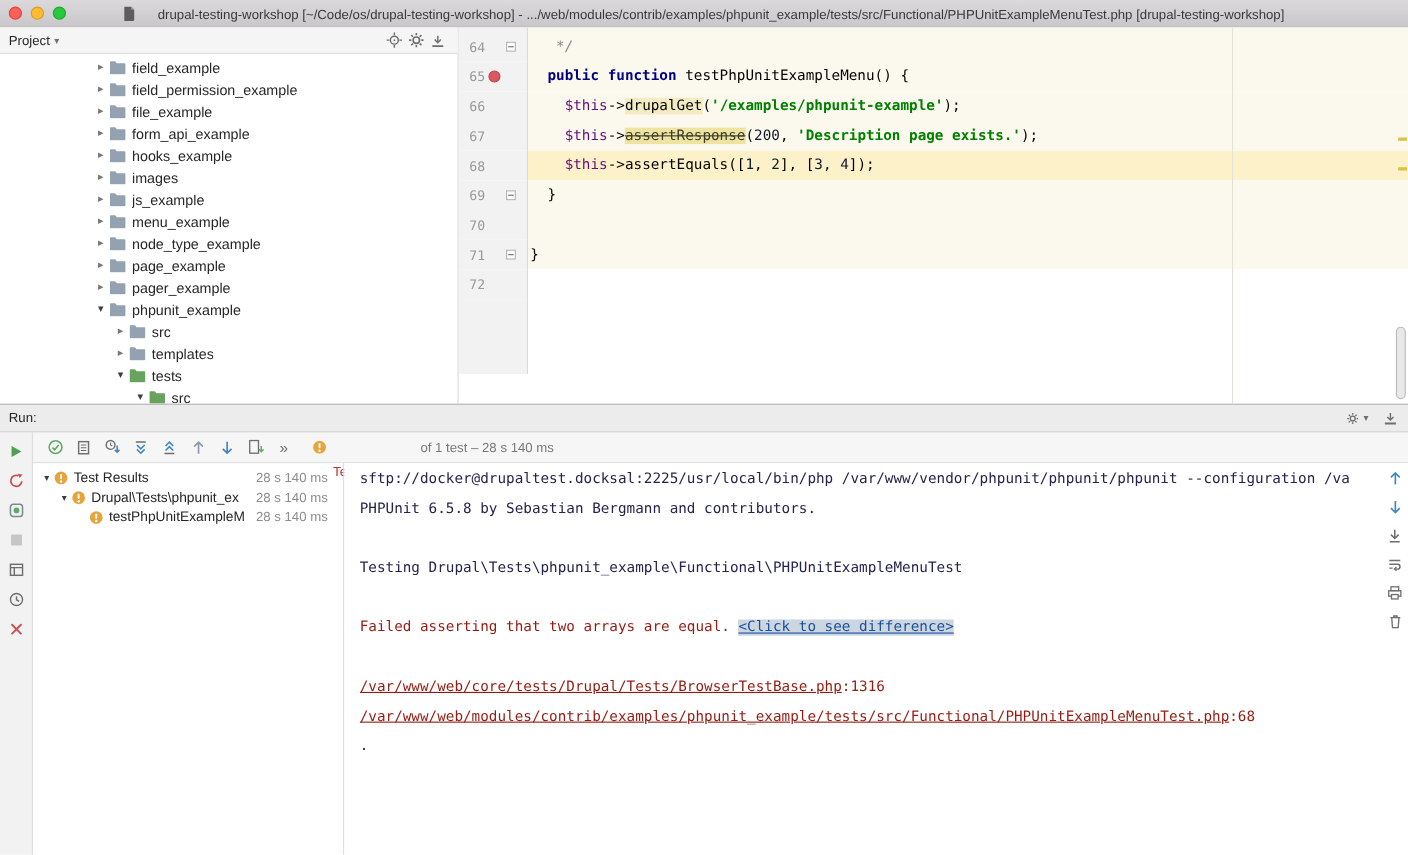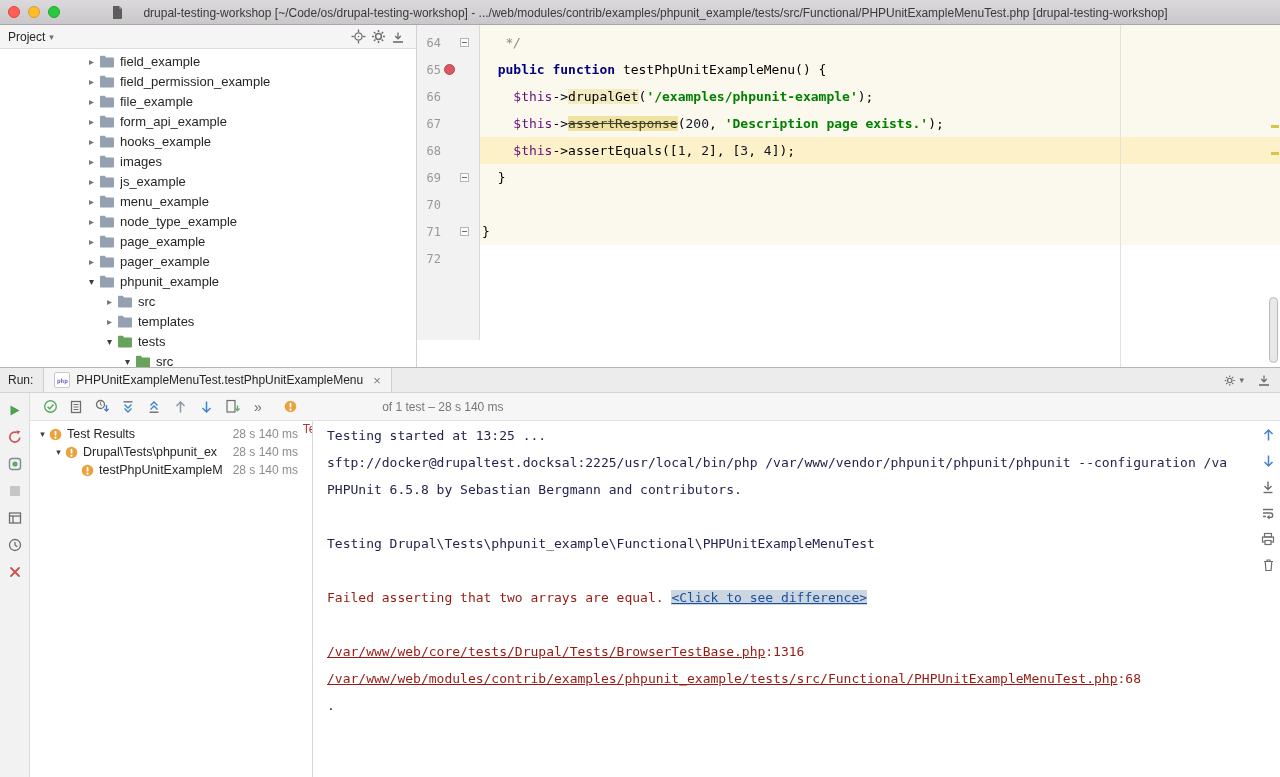--- a/index.html
+++ b/index.html
@@ -413,25 +413,20 @@
     <div id="right-margin"></div>
     <div class="stripe-mark" style="top:100px"></div>
     <div class="stripe-mark" style="top:127px"></div>
     <div id="scroll-thumb"></div>
   </div>
 </div>
 
 <div id="run">
   <div id="run-tabs">
     <span>Run:</span>
-    <div id="run-tab">
-      <span class="phpicon">php</span>
-      <span>PHPUnitExampleMenuTest.testPhpUnitExampleMenu</span>
-      <span class="tab-close">×</span>
-    </div>
     <div id="run-tabs-right">
       <span class="hbtn" style="display:flex;align-items:center;">
         <svg width="15" height="15" viewBox="0 0 16 16">
             <circle cx="8" cy="8" r="3.1" fill="none" stroke="#6e6e6e" stroke-width="1.6"></circle>
             <g stroke="#6e6e6e" stroke-width="1.6">
               <line x1="8" y1="1" x2="8" y2="3.2"></line>
               <line x1="8" y1="12.8" x2="8" y2="15"></line>
               <line x1="1" y1="8" x2="3.2" y2="8"></line>
               <line x1="12.8" y1="8" x2="15" y2="8"></line>
               <line x1="3.1" y1="3.1" x2="4.7" y2="4.7"></line>
@@ -596,21 +591,20 @@
                   <rect x="5.6" y="2.8" width="1.8" height="4.8" rx="0.9" fill="#fff"></rect>
                   <circle cx="6.5" cy="9.7" r="1.1" fill="#fff"></circle>
                 </svg>
               </span>
               <span class="tlabel">testPhpUnitExampleM</span>
               <span class="ttime">28 s 140 ms</span>
             </div>
           </div>
         <div id="console">
           <div id="console-lines">
-              <div class="cline"><span class="c-out">Testing started at 13:25 ...</span></div>
               <div class="cline"><span class="c-out">sftp://docker@drupaltest.docksal:2225/usr/local/bin/php /var/www/vendor/phpunit/phpunit/phpunit --configuration /va</span></div>
               <div class="cline"><span class="c-out">PHPUnit 6.5.8 by Sebastian Bergmann and contributors.</span></div>
               <div class="cline"></div>
               <div class="cline"><span class="c-out">Testing Drupal\Tests\phpunit_example\Functional\PHPUnitExampleMenuTest</span></div>
               <div class="cline"></div>
               <div class="cline"><span class="c-err">Failed asserting that two arrays are equal. </span><span class="c-difflink">&lt;Click to see difference&gt;</span></div>
               <div class="cline"></div>
               <div class="cline"><span class="c-filelink">/var/www/web/core/tests/Drupal/Tests/BrowserTestBase.php</span><span class="c-err">:1316</span></div>
               <div class="cline"><span class="c-filelink">/var/www/web/modules/contrib/examples/phpunit_example/tests/src/Functional/PHPUnitExampleMenuTest.php</span><span class="c-err">:68</span></div>
               <div class="cline"><span class="c-out">.</span></div>

